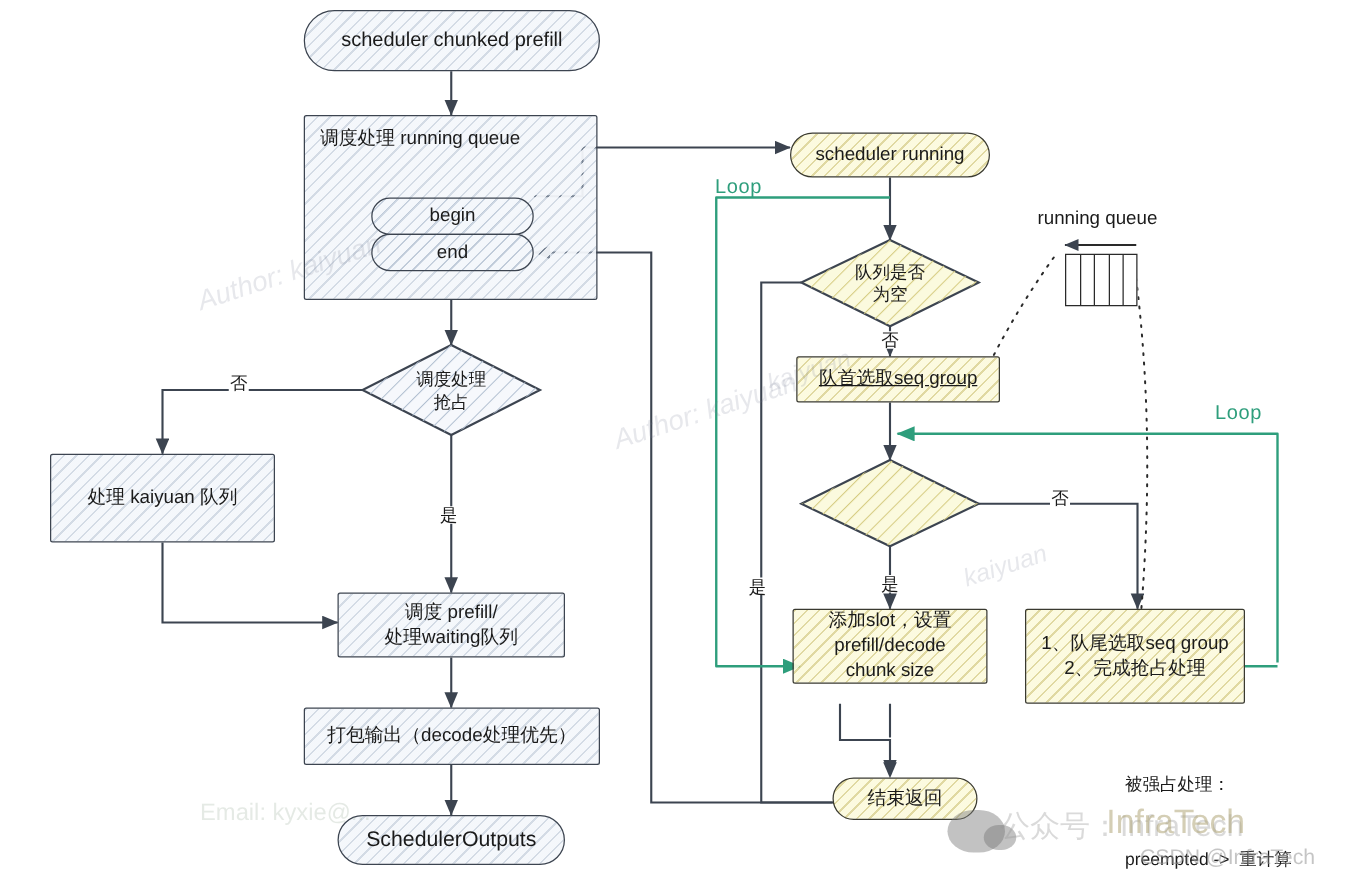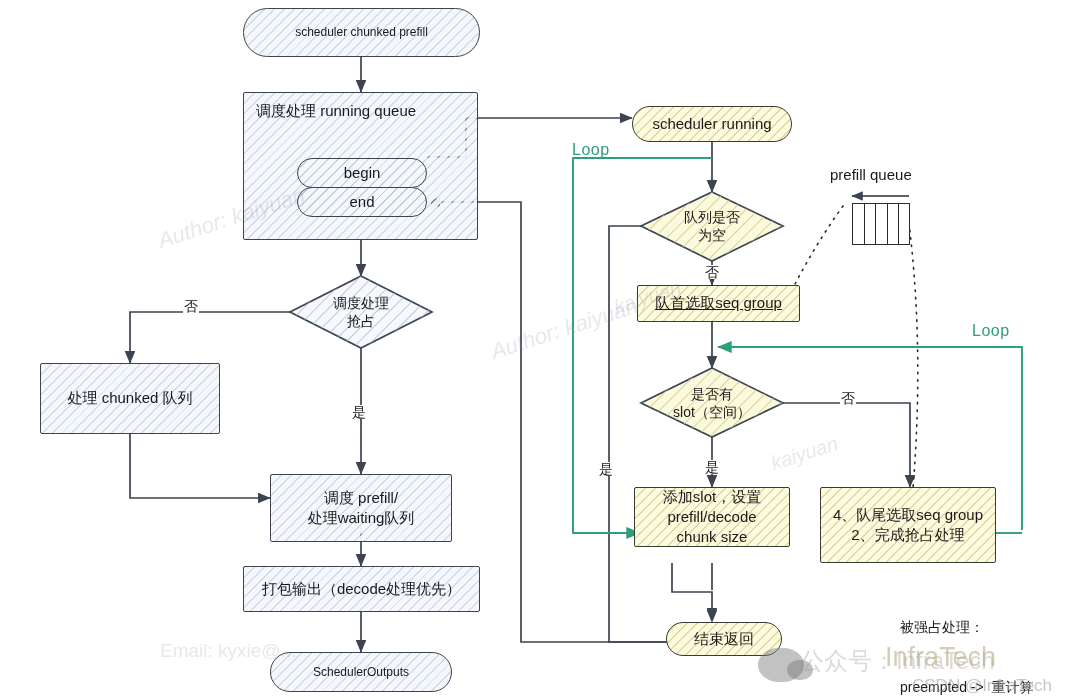--- a/index.html
+++ b/index.html
@@ -141,21 +141,21 @@
         <line x1="0" y1="0" x2="0" y2="9" stroke="#b0bed0" stroke-width="1.6"></line>
       </pattern>
       <pattern id="hy" width="9" height="9" patternTransform="rotate(45)" patternUnits="userSpaceOnUse">
         <line x1="0" y1="0" x2="0" y2="9" stroke="#d6cc82" stroke-width="1.7"></line>
       </pattern>
     </defs>
     <polygon points="712,192 783,226 712,261 641,226" fill="url(#hy)" stroke="none"></polygon>
     <polygon points="712,368 783,403 712,437 641,403" fill="url(#hy)" stroke="none"></polygon>
   </svg>
 
-  <div class="node blue stadium" style="left:243px;top:8px;width:237px;height:49px;font-size:12px;text-align:center;">
+  <div class="node blue stadium" style="left:243px;top:8px;width:237px;height:49px;font-size:16px;text-align:center;">
     <span>scheduler chunked prefill</span>
   </div>
 
   <div class="node blue rect group-box" style="left:243px;top:92px;width:235px;height:148px;">
     <span class="group-title">调度处理 running queue</span>
   </div>
 
   <div class="node blue stadium" style="left:297px;top:142px;width:130px;height:30px;font-size:15px;margin-top:16px;">
     <span>begin</span>
   </div>
@@ -163,80 +163,76 @@
   <div class="node blue stadium" style="left:297px;top:187px;width:130px;height:30px;font-size:15px;">
     <span>end</span>
   </div>
 
   <div class="diamond-label" style="left:300px;top:283px;width:122px;height:58px;white-space:pre-line;">
     <span>调度处理
 抢占</span>
   </div>
 
   <div class="node blue rect" style="left:40px;top:363px;width:180px;height:71px;font-size:15px;">
-    <span>处理 chunked 队列</span>
-  </div>
-
-  <div class="node blue rect" style="left:270px;top:474px;width:182px;height:68px;font-size:15px;white-space:pre-line;">
+    <span>处理 kaiyuan 队列</span>
+  </div>
+
+  <div class="node blue rect" style="left:270px;top:474px;width:182px;height:52px;font-size:15px;white-space:pre-line;">
     <span>调度 prefill/
 处理waiting队列</span>
   </div>
 
   <div class="node blue rect" style="left:243px;top:566px;width:237px;height:46px;font-size:15px;">
     <span>打包输出（decode处理优先）</span>
   </div>
 
-  <div class="node blue stadium" style="left:270px;top:652px;width:182px;height:40px;font-size:12px;">
+  <div class="node blue stadium" style="left:270px;top:652px;width:182px;height:40px;font-size:17px;">
     <span>SchedulerOutputs</span>
   </div>
 
   <div class="node yellow stadium" style="left:632px;top:106px;width:160px;height:36px;font-size:15px;justify-content:center;">
     <span>scheduler running</span>
   </div>
 
   <div class="diamond-label" style="left:652px;top:198px;width:120px;height:56px;white-space:pre-line;">
     <span>队列是否
 为空</span>
   </div>
 
   <div class="node yellow rect" style="left:637px;top:285px;width:163px;height:37px;font-size:15px;text-decoration:underline;">
     <span>队首选取seq group</span>
   </div>
 
-  <div class="diamond-label" style="left:649px;top:375px;width:126px;height:56px;white-space:pre-line;">
-    <span>是否有
-slot（空间）</span>
-  </div>
 
   <div class="node yellow rect" style="left:634px;top:487px;width:156px;height:60px;font-size:15px;white-space:pre-line;">
     <span>添加slot，设置
 prefill/decode
 chunk size</span>
   </div>
 
   <div class="node yellow rect" style="left:820px;top:487px;width:176px;height:76px;font-size:15px;white-space:pre-line;">
-    <span>4、队尾选取seq group
+    <span>1、队尾选取seq group
 2、完成抢占处理</span>
   </div>
 
   <div class="node yellow stadium" style="left:666px;top:622px;width:116px;height:34px;font-size:15px;">
     <span>结束返回</span>
   </div>
 
   <span class="edge-label" style="left:183px;top:299px;">否</span>
   <span class="edge-label" style="left:351px;top:405px;">是</span>
   <span class="edge-label" style="left:704px;top:265px;">否</span>
   <span class="edge-label" style="left:598px;top:462px;">是</span>
   <span class="edge-label" style="left:704px;top:460px;">是</span>
   <span class="edge-label" style="left:840px;top:391px;">否</span>
 
   <span class="loop-label" style="left:572px;top:141px;">Loop</span>
   <span class="loop-label" style="left:972px;top:322px;">Loop</span>
 
-  <span class="plain-label" style="left:830px;top:166px;">prefill queue</span>
+  <span class="plain-label" style="left:830px;top:166px;">running queue</span>
   <div class="qbox" style="left:852px;top:203px;width:58px;height:42px;">
     <div class="qcell" style="left:0;width:11.6px;"></div>
     <div class="qcell" style="left:11.6px;width:11.6px;"></div>
     <div class="qcell" style="left:23.2px;width:11.6px;"></div>
     <div class="qcell" style="left:34.8px;width:11.6px;"></div>
     <div class="qcell" style="left:46.4px;width:11.6px;border-right:none;"></div>
   </div>
 
   <div class="note" style="left:900px;top:576px;">
     <div>被强占处理：</div>

